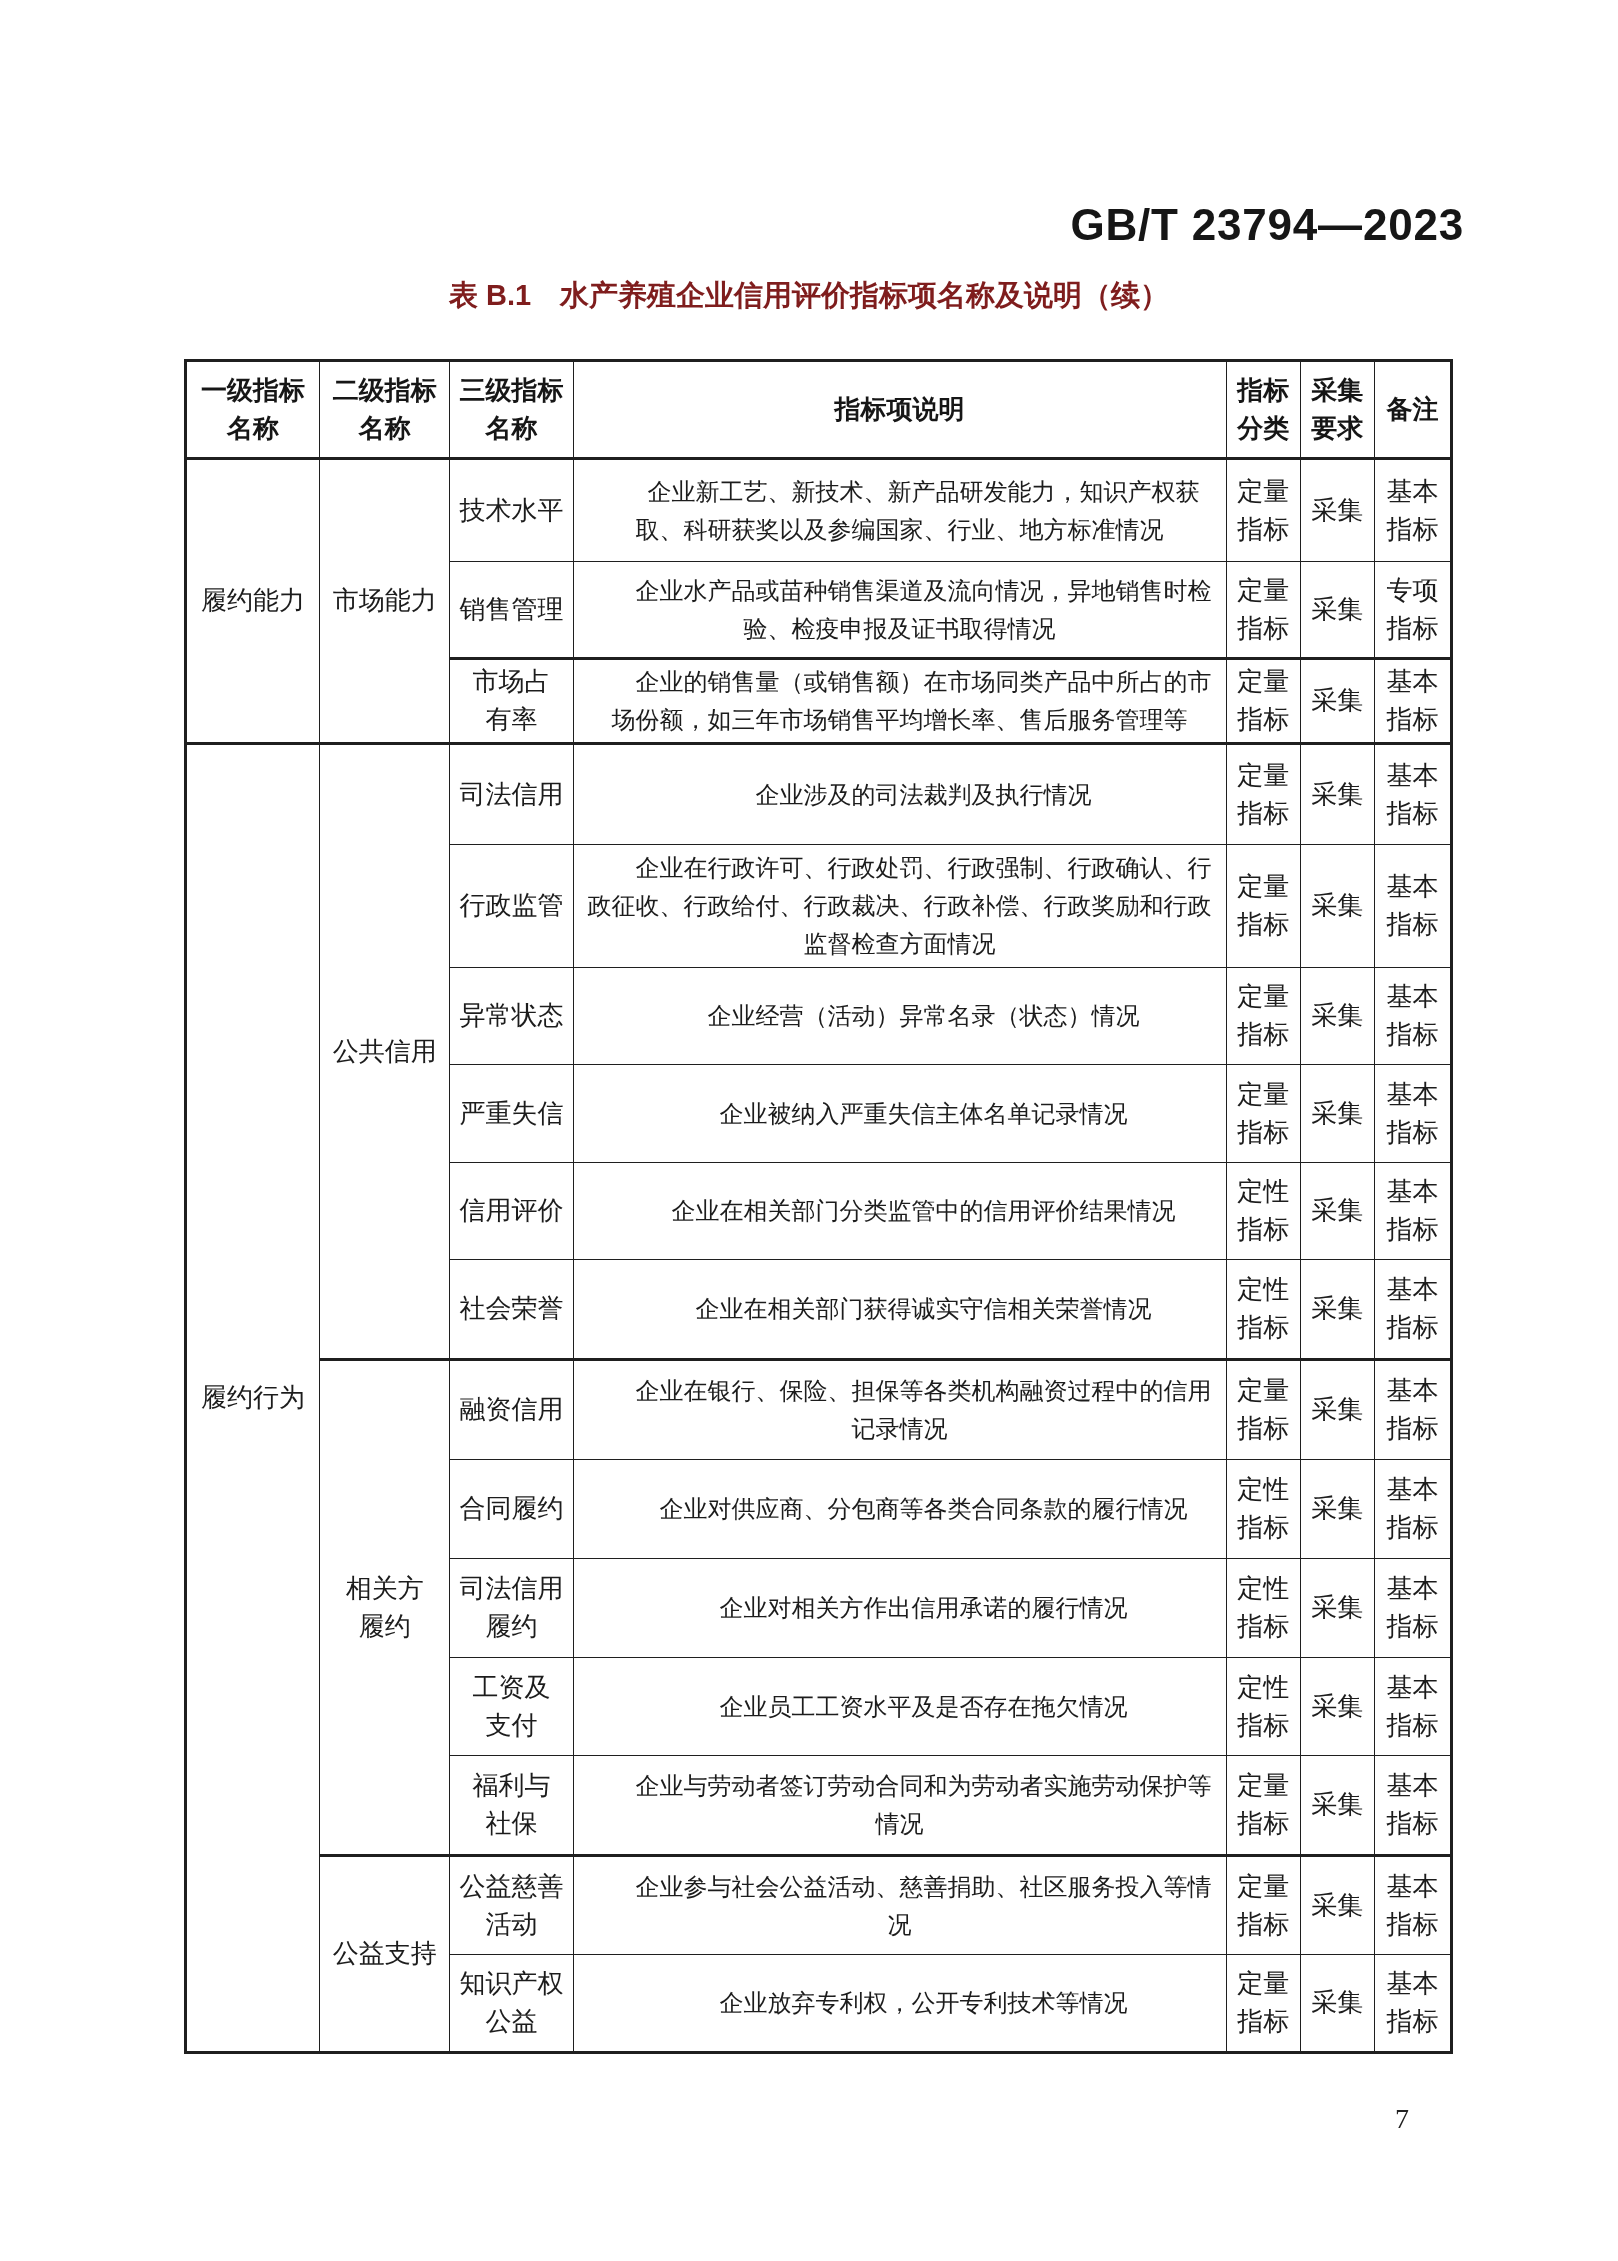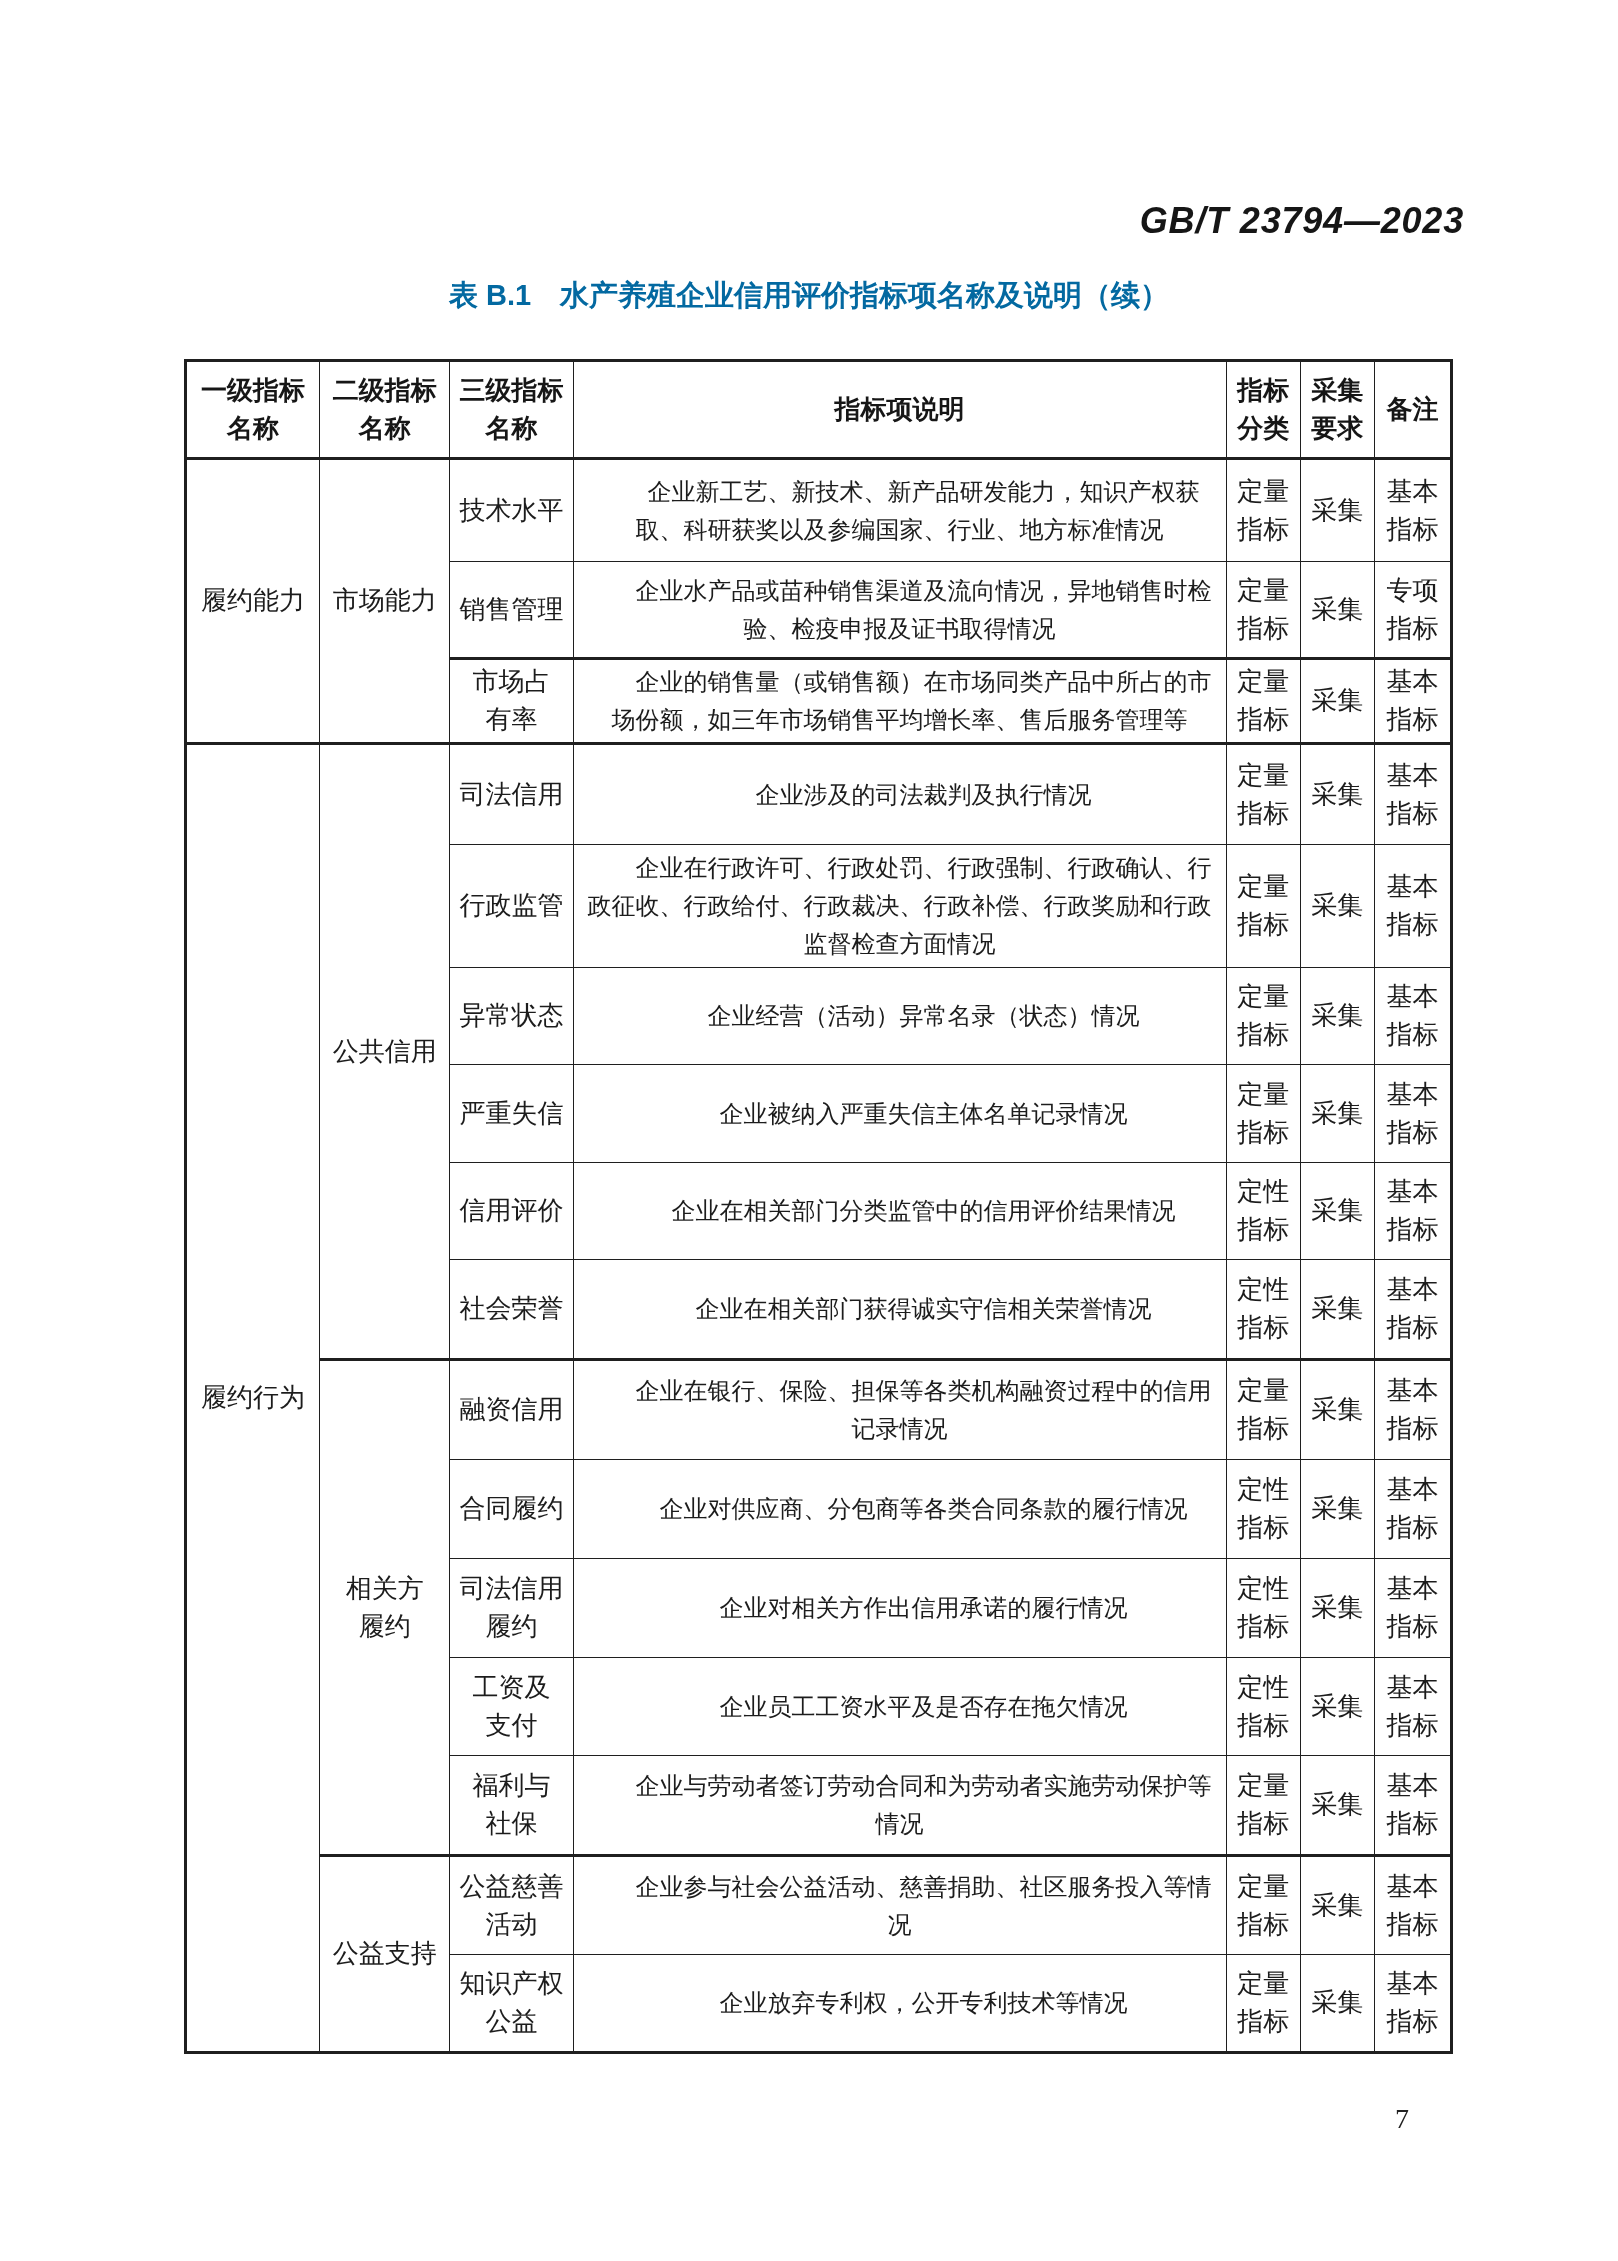--- a/index.html
+++ b/index.html
@@ -4,26 +4,26 @@
 <style>
   * { margin:0; padding:0; box-sizing:border-box; }
   html,body { background:#ffffff; }
   .page {
     position:relative; width:1618px; height:2261px; background:#ffffff;
     font-family:"Liberation Serif","DejaVu Serif",serif; color:#1c1c1c; overflow:hidden;
   }
   .doc-number {
     position:absolute; top:200px; right:154px;
     font-family:"Liberation Sans","DejaVu Sans",sans-serif;
-    font-weight:bold; font-size:36px; letter-spacing:0.8px; color:#161616;font-style:italic;
+    font-weight:bold; font-size:44px; letter-spacing:0.8px; color:#161616;
   }
   .table-title {
     position:absolute; top:276px; left:0; width:100%; text-align:center;
     font-family:"Liberation Sans","DejaVu Sans",sans-serif;
-    font-weight:bold; font-size:29px; color:#0369a1;
+    font-weight:bold; font-size:29px; color:#7f1d1d;
   }
   table.tbl {
     position:absolute; left:184px; top:349px; width:1269px;
     border-collapse:collapse; table-layout:fixed;
     border:3.8px solid #1f1f1f;
     margin-top:10px;
   }
   .tbl th, .tbl td {
     border:1.5px solid #1f1f1f;
     font-size:26px; line-height:38px;

